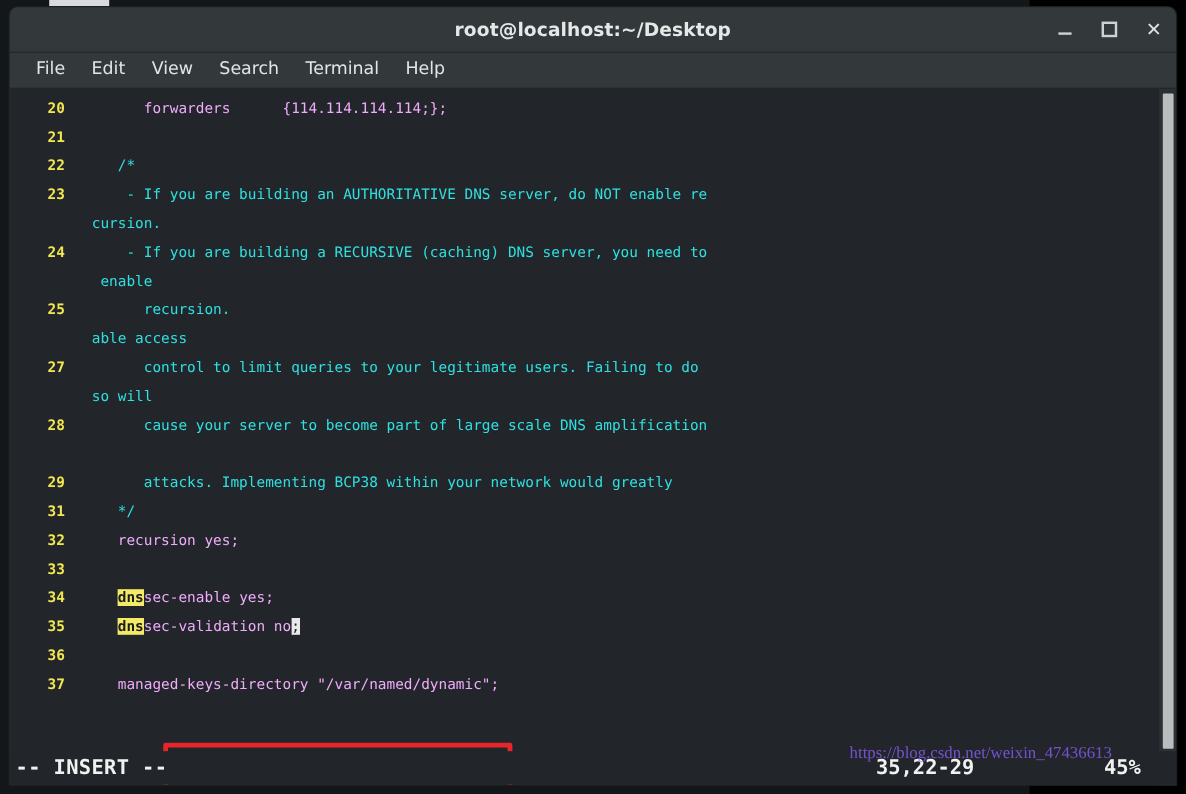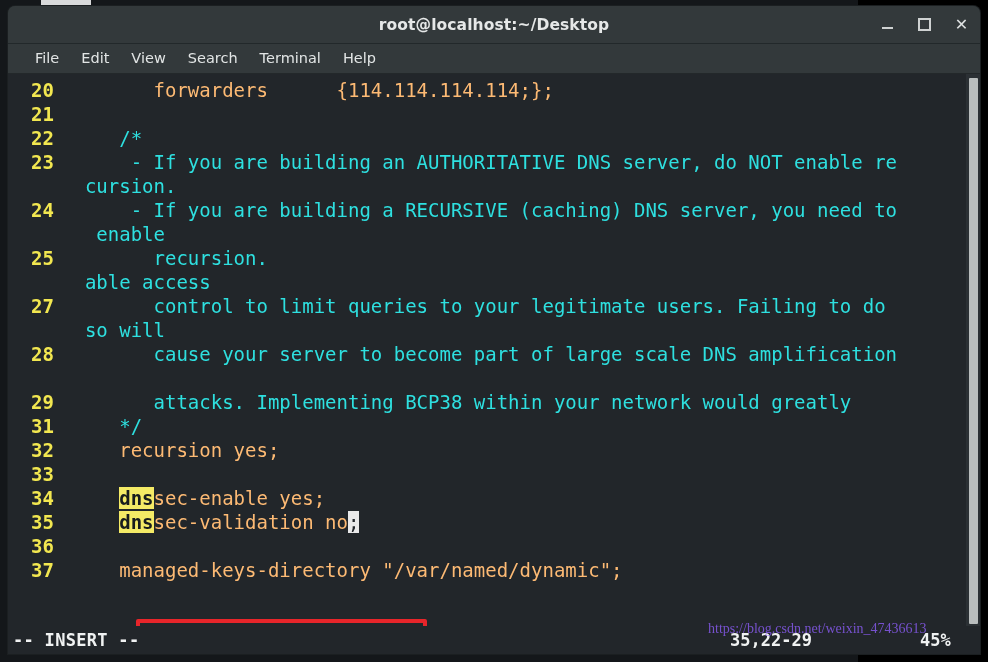--- a/index.html
+++ b/index.html
@@ -97,21 +97,21 @@
   }
 
   
   .menubar {
     height: 29px;
     min-height: 29px;
     background: #33393b;
     border-bottom: 1px solid #23282a;
     display: flex;
     align-items: center;
-    padding-left: 16px;
+    padding-left: 11px;
     gap: 0px;
     text-align: center;
   }
   .menu-item {
     font-family: "DejaVu Sans", sans-serif;
     font-size: 14.5px;
     color: #e2e5e5;
     padding: 2px 11px 3px 11px;
     cursor: pointer;
     border-radius: 2px;
@@ -127,37 +127,37 @@
   .term-inner {
     position: absolute;
     left: 0; top: 0;
     right: 0; bottom: 0;
     padding: 4px 0 0 0;
   }
   .row {
     height: 24px;
     line-height: 24px;
     font-family: "DejaVu Sans Mono", monospace;
-    font-size: 19px;
+    font-size: 12px;
     white-space: pre;
     display: flex;
     align-items: baseline;
   }
   .lnum {
     display: inline-block;
     width: 54px;
     min-width: 54px;
     text-align: right;
     padding-right: 8px;
     color: #f2e750;
     font-weight: bold;
     box-sizing: border-box;
   }
   .lnum.blank { color: transparent; }
-  .code { color: #fdba74; }
+  .code { color: #f0abfc; }
   .code.comment { color: #2ee0e0; }
   .hl-search {
     background: #f4ea66;
     color: #181c1e;
     font-weight: bold;
   }
   .cursor-blk {
     background: #e9e9e9;
     color: #22262a;
   }

